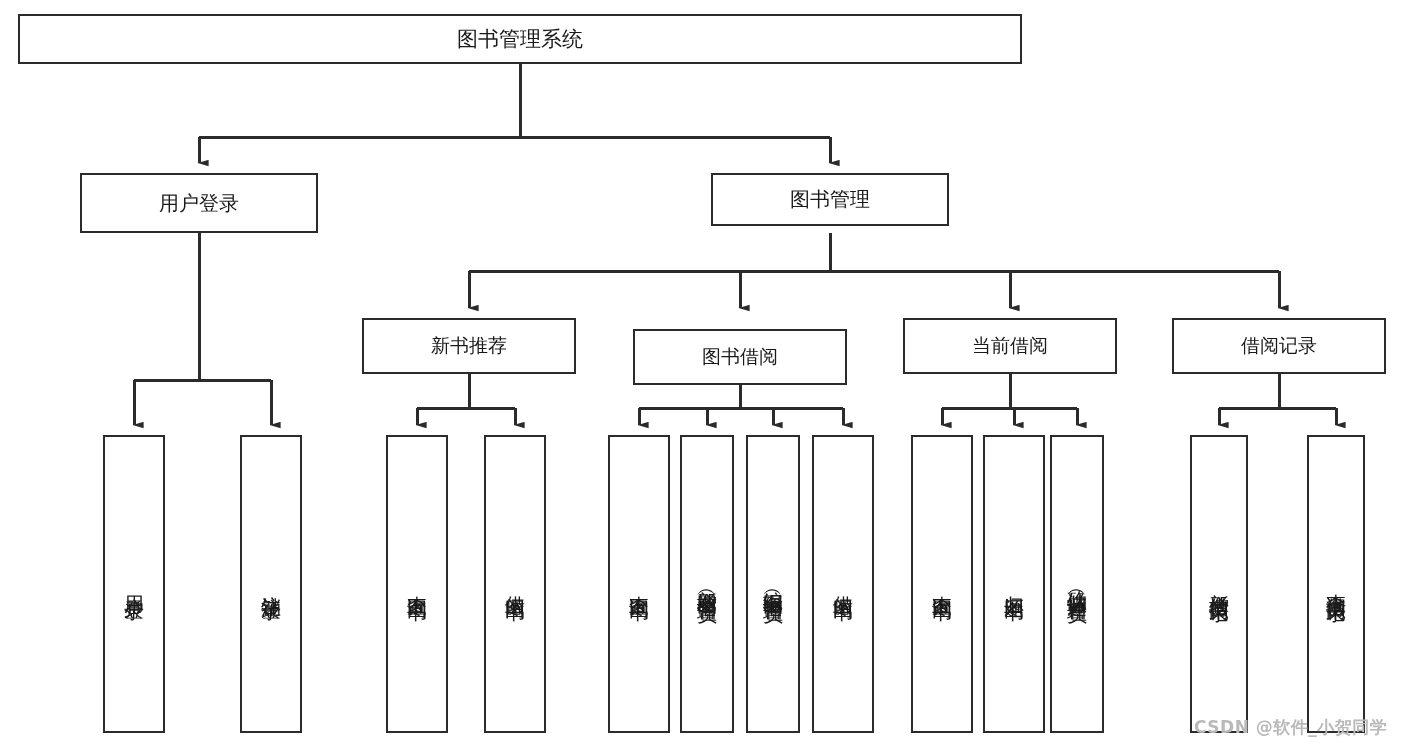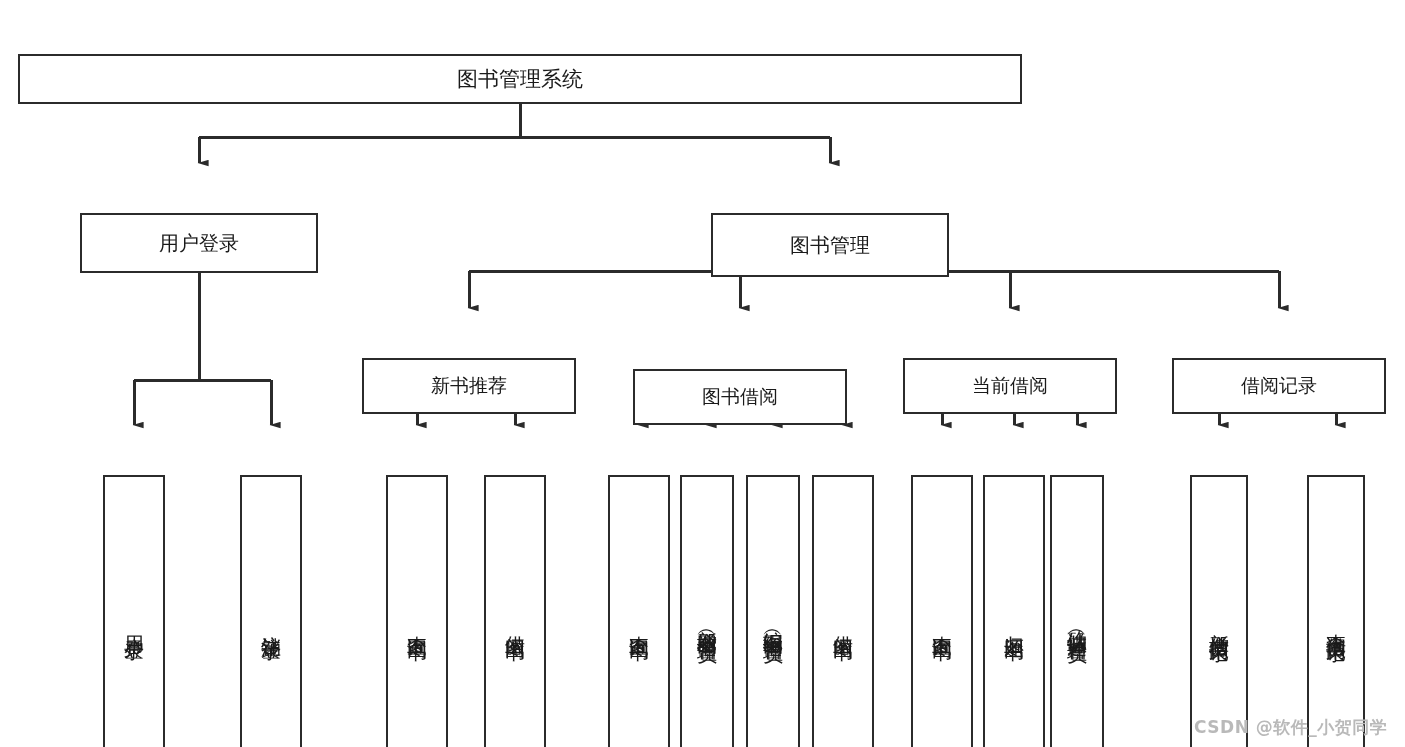--- a/index.html
+++ b/index.html
@@ -29,21 +29,20 @@
   .node {
     position: absolute;
     box-sizing: border-box;
     border: 2px solid #2b2b2b;
     background: #ffffff;
     display: flex;
     align-items: center;
     justify-content: center;
     color: #1a1a1a;
     text-align: center;
-    margin-top: 40px;
   }
   .node.level-root {
     font-size: 21px;
   }
   .node.level-1 {
     font-size: 20px;
   }
   .node.level-2 {
     font-size: 19px;
   }
@@ -125,21 +124,21 @@
     </g>
   </svg>
 
   <div class="node level-root" style="left:18px; top:14px; width:1004px; height:50px;">
     <span class="node-label">图书管理系统</span>
   </div>
 
   <div class="node level-1" style="left:80px; top:173px; width:238px; height:60px;">
     <span class="node-label">用户登录</span>
   </div>
-  <div class="node level-1" style="left:711px; top:173px; width:238px; height:64px;">
+  <div class="node level-1" style="left:711px; top:173px; width:238px; height:53px;">
     <span class="node-label">图书管理</span>
   </div>
 
   <div class="node level-2" style="left:362px; top:318px; width:214px; height:56px;">
     <span class="node-label">新书推荐</span>
   </div>
   <div class="node level-2" style="left:633px; top:329px; width:214px; height:56px;">
     <span class="node-label">图书借阅</span>
   </div>
   <div class="node level-2" style="left:903px; top:318px; width:214px; height:56px;">

